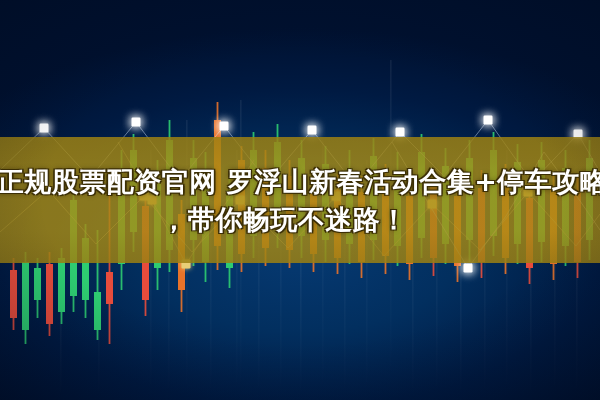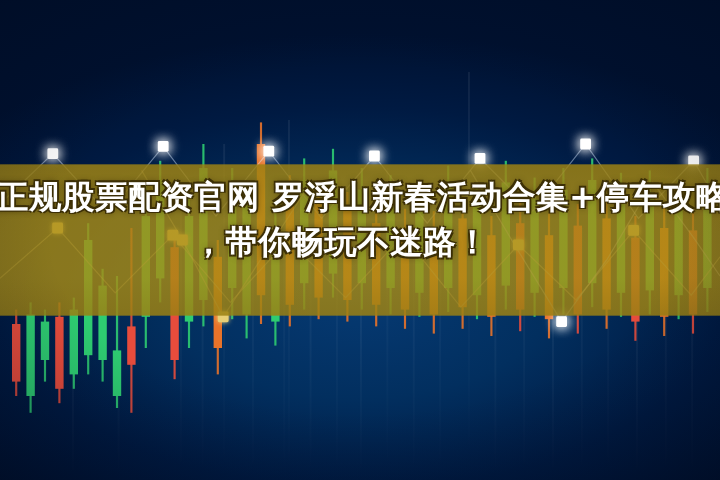--- a/index.html
+++ b/index.html
@@ -59,21 +59,21 @@
        rgba(120,100,18,0.05) 25%,
        rgba(120,100,18,0.05) 75%,
        rgba(120,100,18,0.30) 100%);
   }
 
   
   .headline {
     position: absolute;
     left: 0;
     right: 0;
-    top: 121px;
+    top: 138px;
     height: 126px;
     display: flex;
     flex-direction: column;
     align-items: center;
     justify-content: center;
     gap: 4px;
     pointer-events: none;
   }
   .hl-line {
     color: #ffffff;

